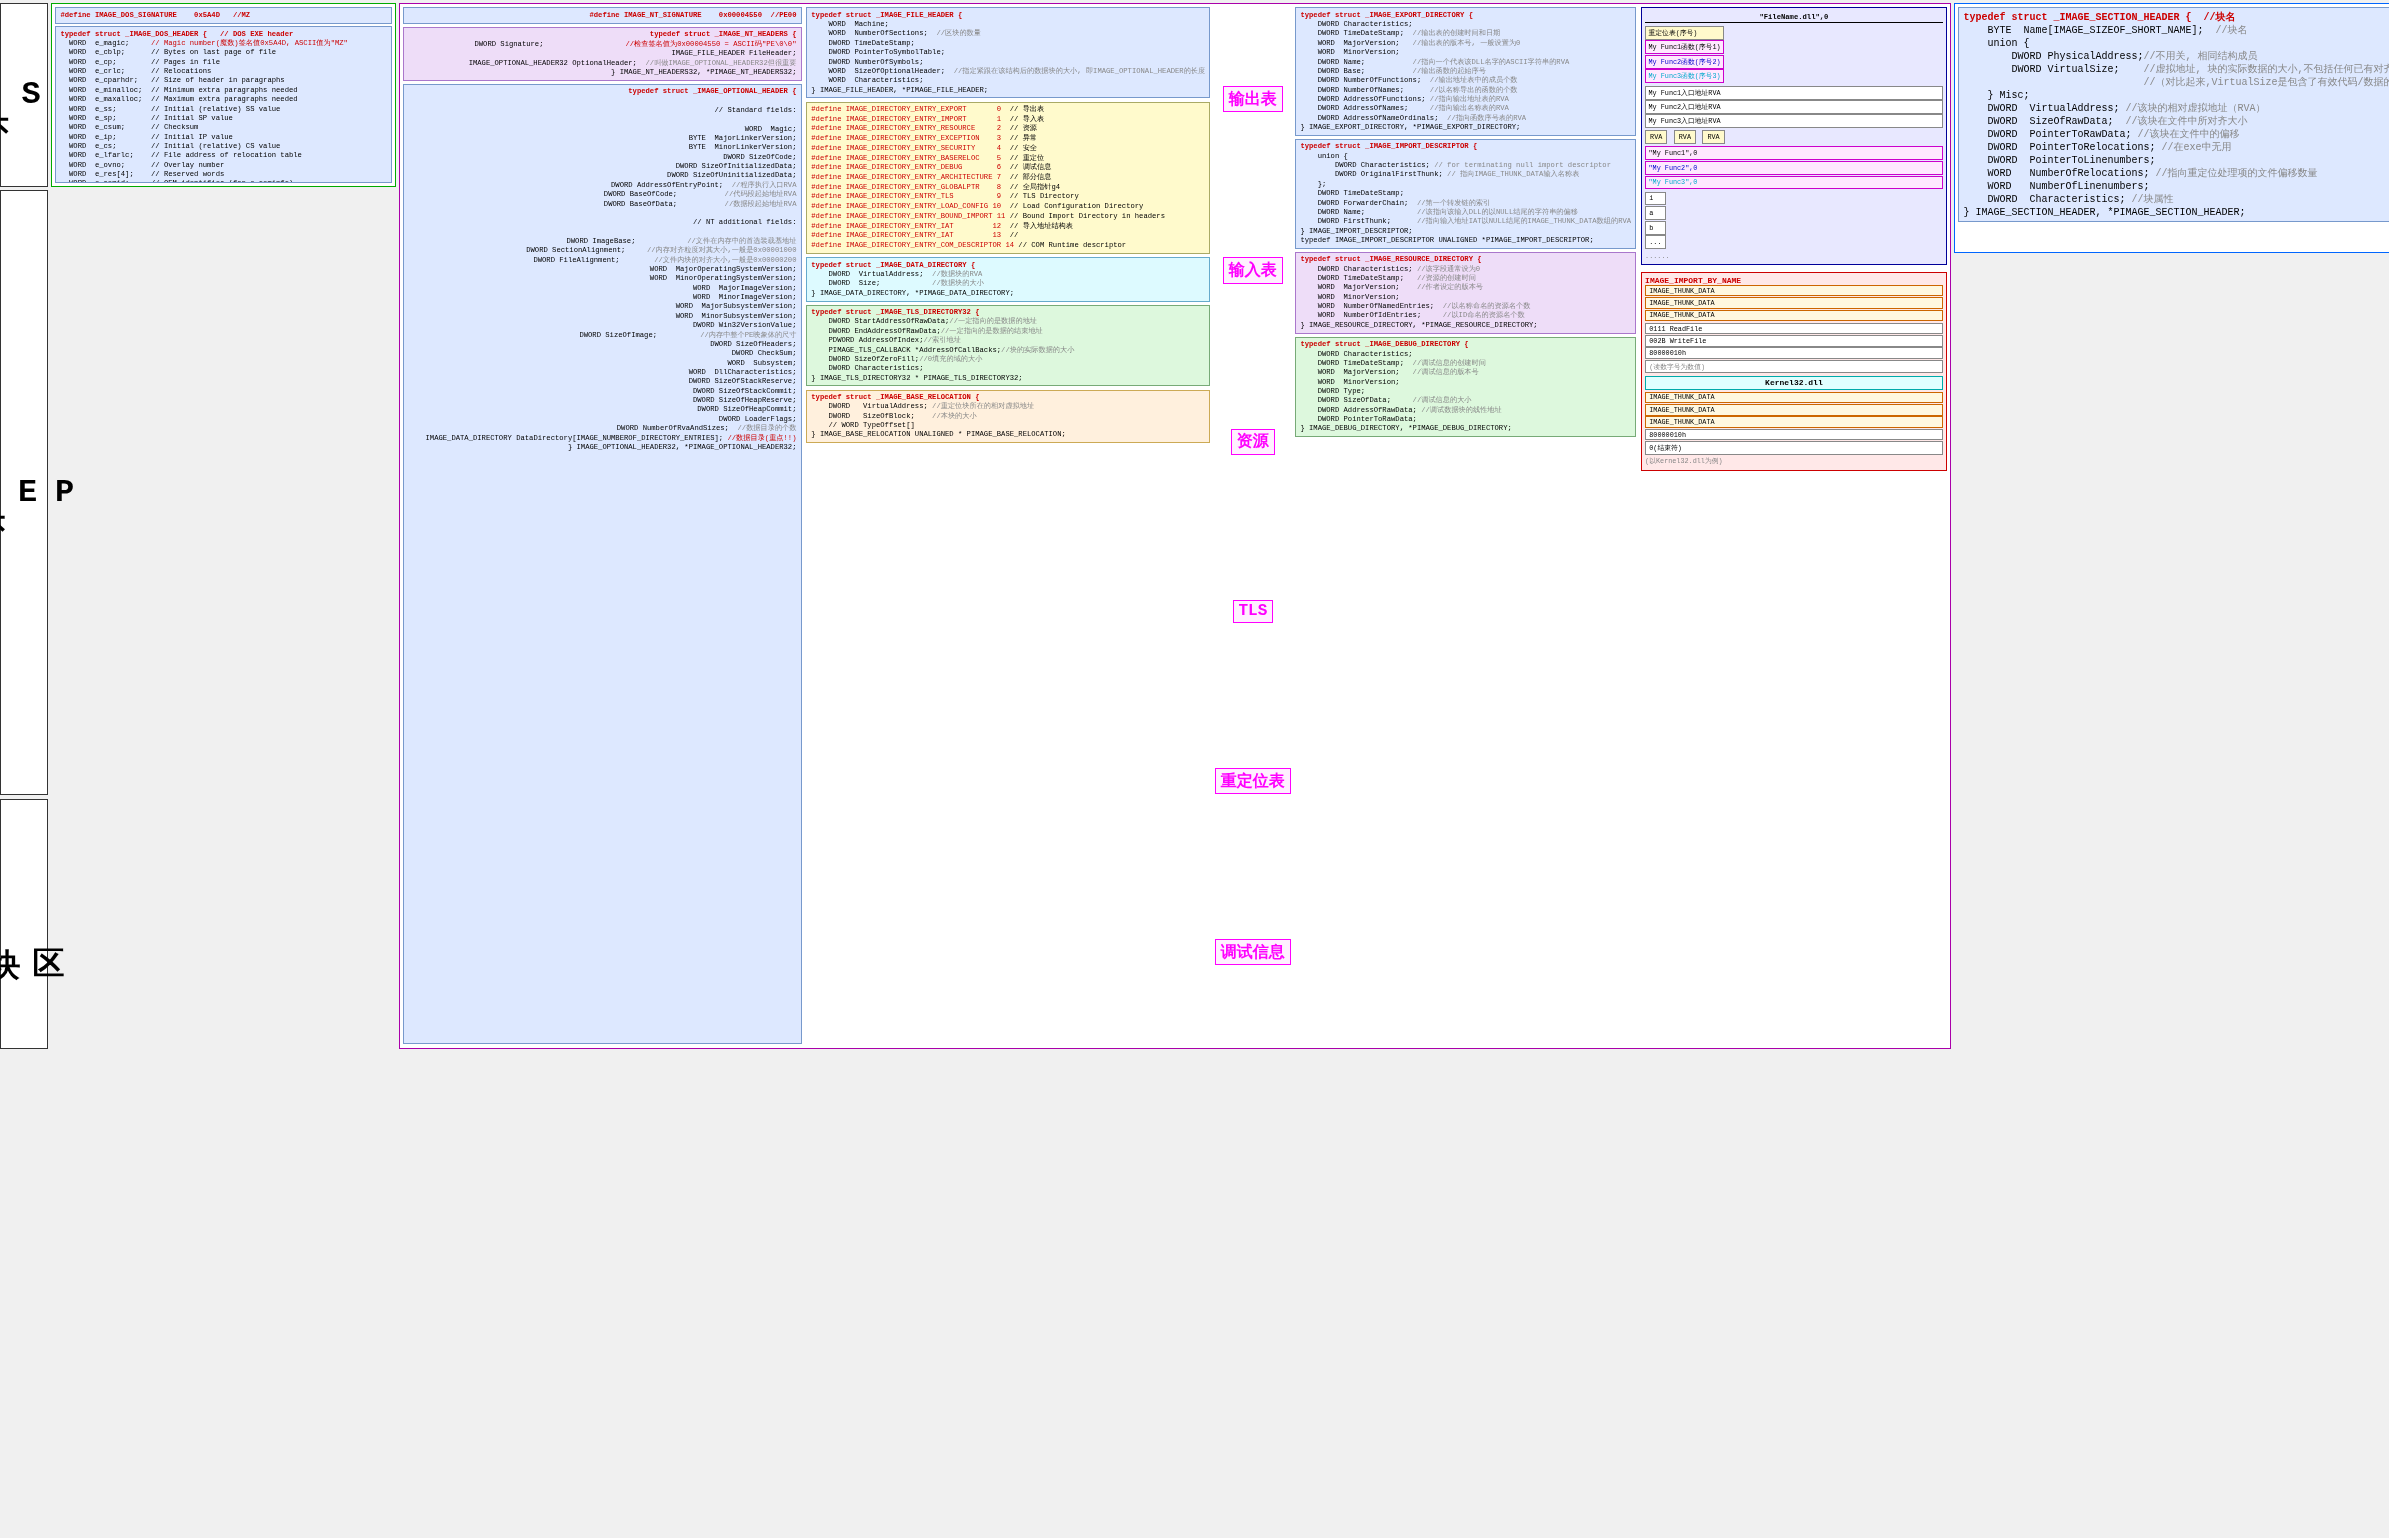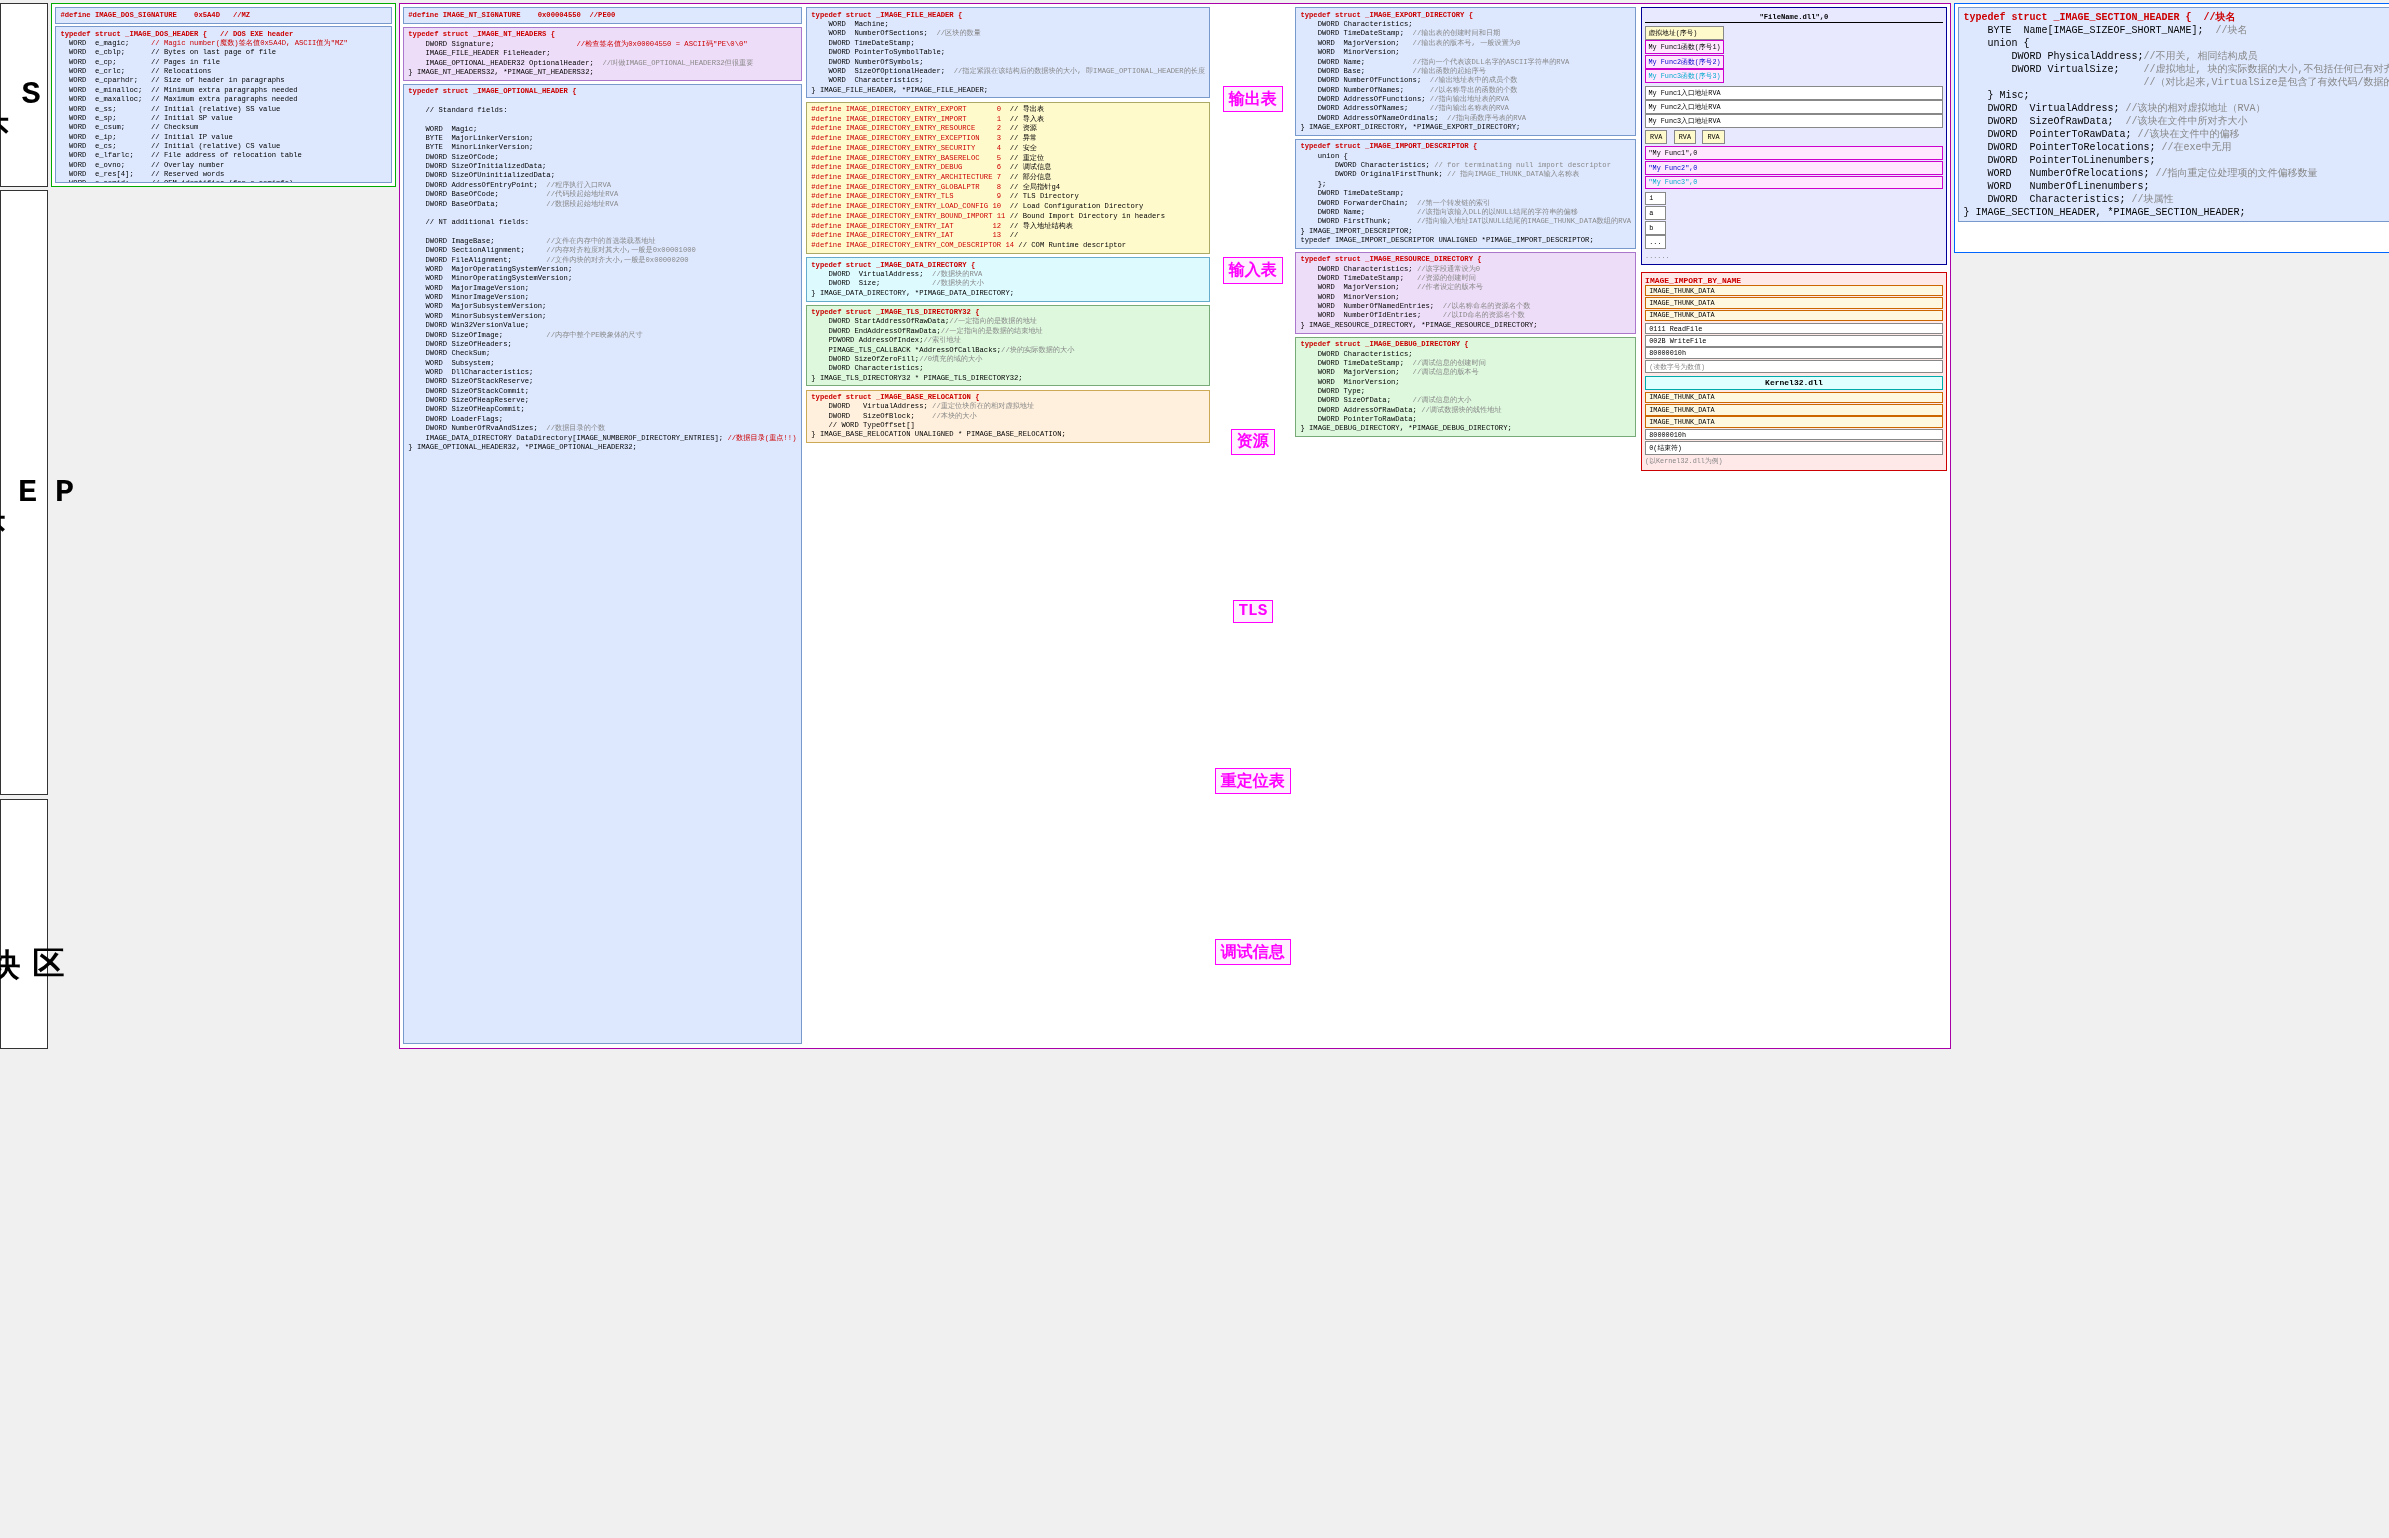--- a/index.html
+++ b/index.html
@@ -76,21 +76,21 @@
 
     .bottom-section {
       border: 1.6px solid #0066ff;
       background: #fff;
       padding: 3.2px;
       height: 250px;
       overflow: hidden;
     }
 
     
-    .mid-col1 { flex: 0 0 258px; display: flex; flex-direction: column; gap: 3.2px; }
+    .mid-col1 { flex: 0 0 258px; display: flex; flex-direction: column; gap: 3.2px; text-align: right; }
     .mid-col2 { flex: 0 0 217px; display: flex; flex-direction: column; gap: 3.2px; }
     .mid-col4 { flex: 1; display: flex; flex-direction: column; gap: 3.2px; position: relative; }
     .mid-col5 { flex: 0 0 306px; display: flex; flex-direction: column; gap: 3.2px; }
 
     .colored-box {
       padding: 2.4px 4px;
       font-size: 7.2px;
       line-height: 1.35;
       white-space: pre;
       border: 0.8px solid #888;
@@ -309,21 +309,21 @@
     DWORD PointerToRawData;
 } IMAGE_DEBUG_DIRECTORY, *PIMAGE_DEBUG_DIRECTORY;</div>
       </div>
 
       <div class="mid-col5">
 
         <div style="border:0.8px solid #000099;background:#e8e8ff;padding:3.2px;font-size:7.2px;line-height:1.5;">
           <div style="text-align:center;font-weight:bold;border-bottom:0.8px solid #000;margin-bottom:2.4px;">"FileName.dll",0</div>
           <div style="display:flex;gap:3.2px;align-items:flex-start;">
             <div style="display:flex;flex-direction:column;gap:0.8px;">
-              <div style="border:0.8px solid #888;background:#fffacc;padding:0.8px 2.4px;font-size:6.8px;">虚拟地址(序号)</div>
+              <div style="border:0.8px solid #888;background:#fffacc;padding:0.8px 2.4px;font-size:6.8px;">重定位表(序号)</div>
               <div style="border:0.8px solid #cc00cc;background:#ffe8ff;padding:0.8px 2.4px;font-size:6.8px;">My Func1函数(序号1)</div>
               <div style="border:0.8px solid #cc00cc;background:#ffe8ff;padding:0.8px 2.4px;font-size:6.8px;color:#0000cc;">My Func2函数(序号2)</div>
               <div style="border:0.8px solid #cc00cc;background:#ffe8ff;padding:0.8px 2.4px;font-size:6.8px;color:#00aacc;">My Func3函数(序号3)</div>
             </div>
           </div>
           <div style="margin-top:3.2px;font-size:6.8px;">
             <div style="border:0.8px solid #888;padding:0.8px 2.4px;background:#fff;"><span>My Func1入口地址RVA</span></div>
             <div style="border:0.8px solid #888;padding:0.8px 2.4px;background:#fff;"><span>My Func2入口地址RVA</span></div>
             <div style="border:0.8px solid #888;padding:0.8px 2.4px;background:#fff;"><span>My Func3入口地址RVA</span></div>
           </div>

